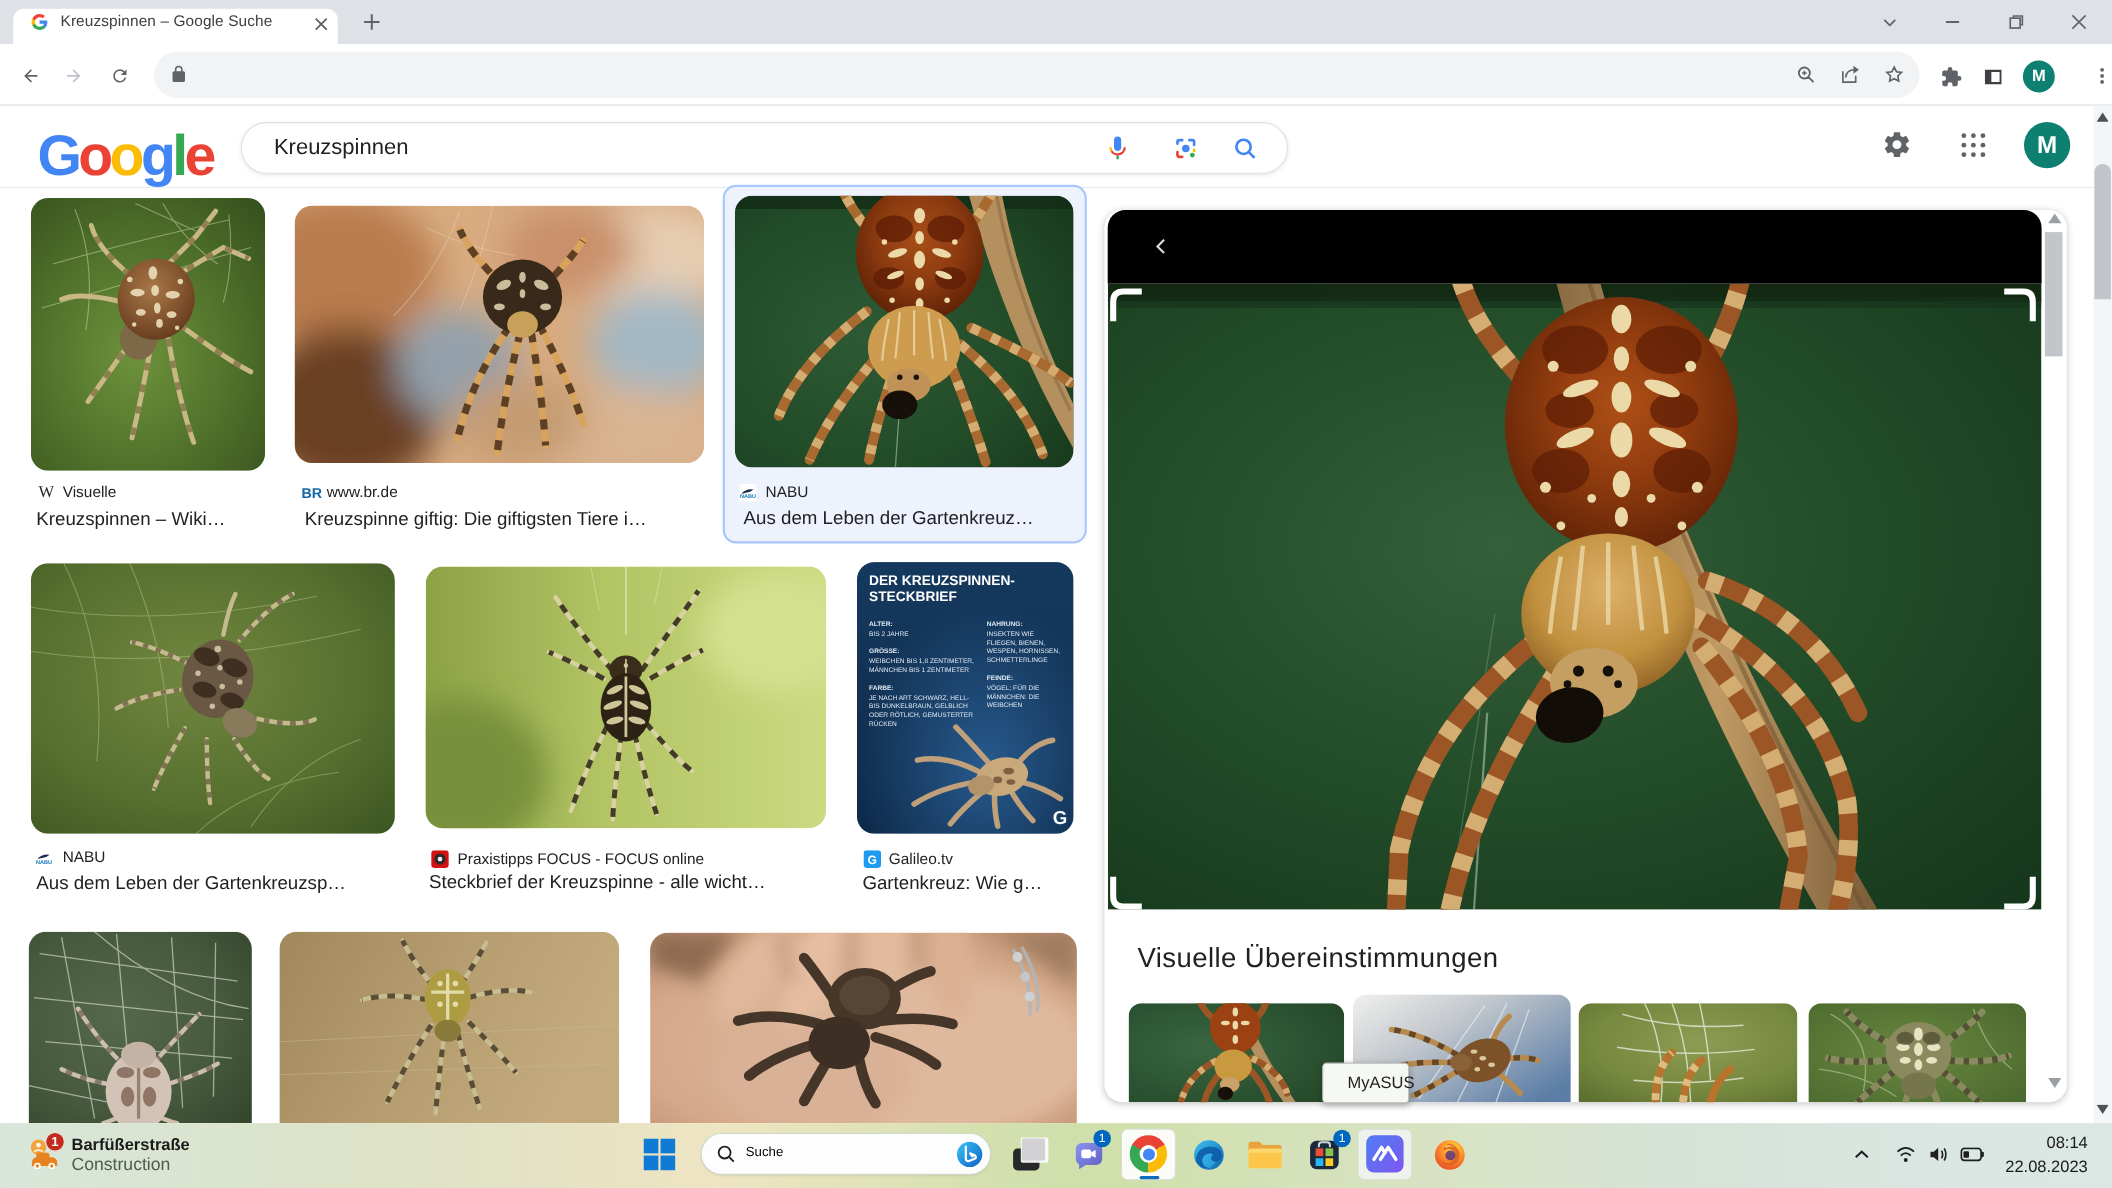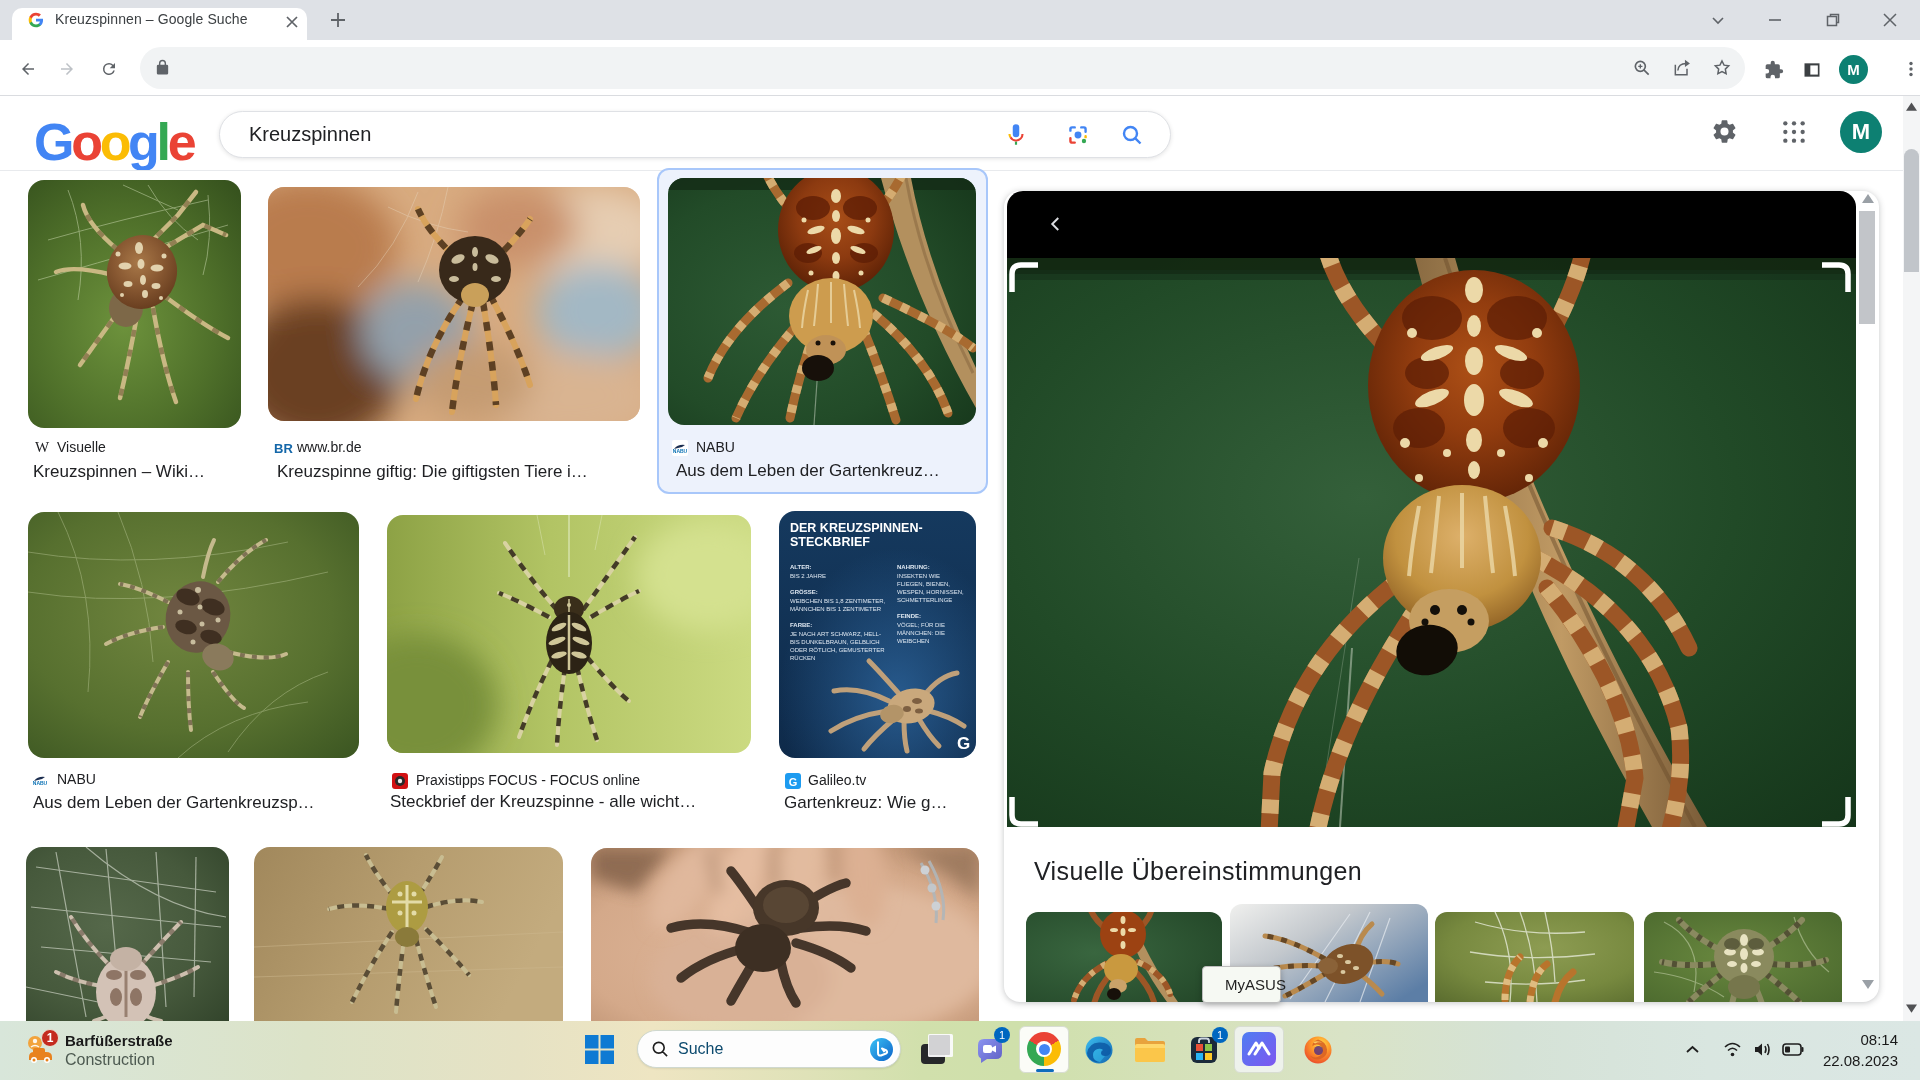--- a/index.html
+++ b/index.html
@@ -978,21 +978,21 @@
 <rect x="0" y="0" width="13.5" height="13.5" fill="#0e7ad3"></rect>
     <rect x="15.5" y="0" width="13.5" height="13.5" fill="#0e7ad3"></rect>
     <rect x="0" y="15.5" width="13.5" height="13.5" fill="#0e7ad3"></rect>
     <rect x="15.5" y="15.5" width="13.5" height="13.5" fill="#0e7ad3"></rect>
 </svg>
 
 <div class="abs" style="left:637px;top:1030px;width:264px;height:38px;background:#fdfdfd;border:1px solid #cfd8cf;border-radius:19px;box-shadow:0 1px 2px rgba(0,0,0,.08)"></div>
 <svg class="abs" style="left:650px;top:1039px" width="20" height="20" viewBox="0 0 24 24">
     <path fill="none" stroke="#1f1f1f" stroke-width="2" d="M10.5 4a6.5 6.5 0 1 1 0 13 6.5 6.5 0 0 1 0-13zm4.8 11.3L20.5 20.5"></path>
   </svg>
-<div class="abs" style="left:678px;top:1040px;font-size:16px;color:#0c4a6e">Suche</div>
+<div class="abs" style="left:678px;top:1040px;font-size:12px;color:#000000">Suche</div>
 <svg class="abs" style="left:868px;top:1036px" width="27" height="27" viewBox="0 0 27 27">
 <defs>
       <linearGradient id="bing" x1="0" y1="0" x2="1" y2="1">
         <stop offset="0" stop-color="#3cc3f5"></stop>
         <stop offset="1" stop-color="#0d62c9"></stop>
       </linearGradient>
     </defs>
 <circle cx="13.5" cy="13.5" r="13" fill="#fff"></circle>
     <circle cx="13.5" cy="13.5" r="11.5" fill="url(#bing)"></circle>
 <path d="M10 5.5 L 10 17 Q 10 20 13 19.5 L 18 17.5 Q 20 16.5 18.5 14.5 L 14 12.5 L 16.5 16" fill="none" stroke="#fff" stroke-width="2" stroke-linejoin="round"></path>

